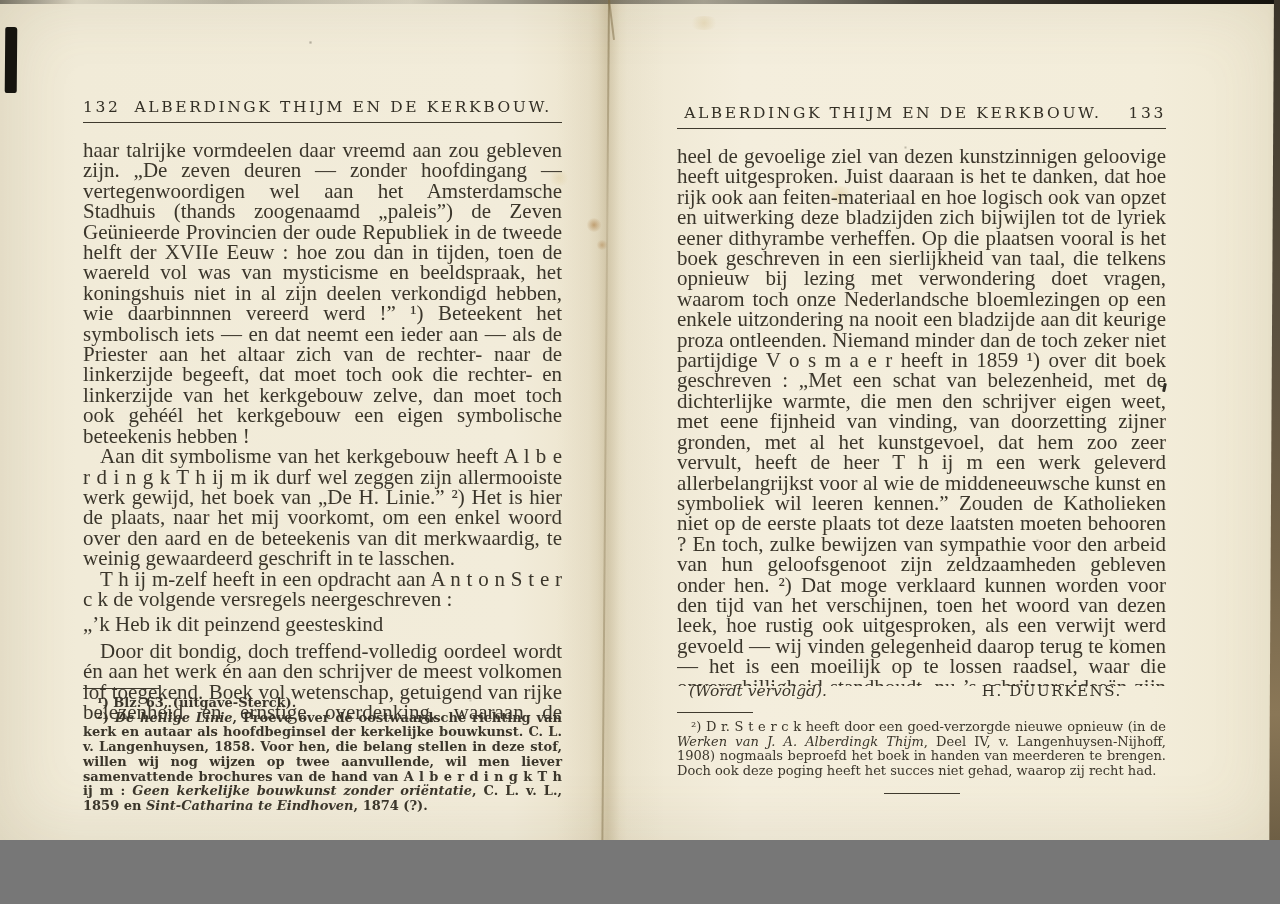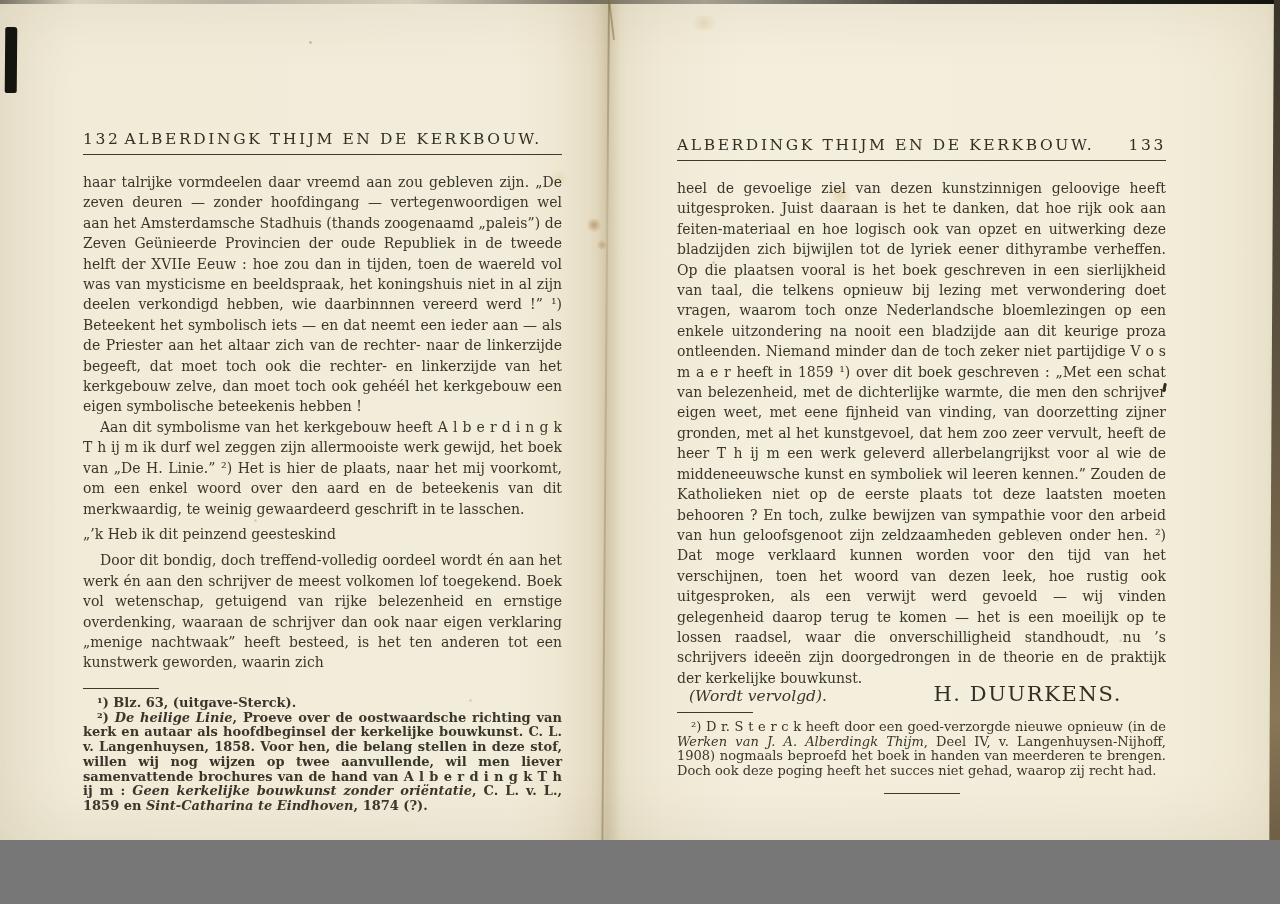--- a/index.html
+++ b/index.html
@@ -35,41 +35,41 @@
     1037px 540px 0 .5px rgba(70,64,48,.28), 255px 520px 0 .5px rgba(70,64,48,.25),
     152px 872px 0 .6px rgba(70,64,48,.3), 1120px 640px 0 .5px rgba(70,64,48,.25),
     713px 262px 0 .5px rgba(70,64,48,.3), 470px 700px 0 .5px rgba(70,64,48,.22);}
 
   .page{position:absolute;}
   .page.left{left:83px;top:98px;width:479px;height:792px;}
   .page.right{left:677px;top:104px;width:489px;height:792px;}
 
   .hdr{display:flex;align-items:baseline;border-bottom:1.6px solid #3f3a2e;padding-bottom:6px;
     font-size:15.5px;letter-spacing:2.6px;color:#332f25;white-space:nowrap;}
-  .hdr .ttl{flex:1;text-align:left;margin-top:32px;}
+  .hdr .ttl{flex:1;text-align:center;}
   .page.left .hdr .pnum{margin-right:4px;}
   .page.right .hdr .pnum{margin-left:20px;}
 
-  .body{margin-top:17px;font-size:14px;line-height:20.4px;text-align:justify;max-height:584px;overflow:hidden;}
+  .body{margin-top:17px;font-size:21px;line-height:20.4px;text-align:justify;max-height:584px;overflow:hidden;font-family:Liberation Serif, serif;}
   .page.right .body{max-height:540px;}
   .para{margin:0;}
   .ind{text-indent:17px;}
   .verse{text-align:left;margin:5px 18px 6px 0;}
   .vline{line-height:20.4px;}
 
   .fnblock{position:absolute;left:0;right:0;}
   .page.left .fnblock{top:590px;font-weight:bold;}
   .page.right .fnblock{top:608px;}
   .fnrule{width:76px;border-top:1.4px solid #3f3a2e;margin-bottom:7px;}
   .fn{font-size:13px;line-height:14.7px;text-align:justify;margin:0;text-indent:14px;}
   .it{font-style:italic;}
 
   .sig{position:absolute;top:578px;left:0;right:16px;display:flex;justify-content:space-between;align-items:baseline;padding:0 28px 0 12px;}
   .cont{font-style:italic;font-size:15.5px;}
-  .auth{font-size:21px;letter-spacing:1.6px;color:#332f25;text-align:right;}
+  .auth{font-size:15px;letter-spacing:1.6px;color:#332f25;text-align:right;}
   .endrule{width:76px;border-top:1.4px solid #3f3a2e;margin:14px auto 0 auto;}
 </style>
 </head>
 <body>
 
 <div class="scan">
 
   <div class="deco edge-top"></div>
   <div class="deco edge-right"></div>
   <div class="deco mark-topleft"></div>
@@ -85,20 +85,21 @@
   <div class="deco speckles"></div>
 
   <section class="page left">
     <header class="hdr">
       <span class="pnum">132</span>
       <span class="ttl">ALBERDINGK THIJM EN DE KERKBOUW.</span>
     </header>
     <div class="body">
       <p class="para">haar talrijke vormdeelen daar vreemd aan zou gebleven zijn. „De zeven deuren — zonder hoofdingang — vertegenwoordigen wel aan het Amsterdamsche Stadhuis (thands zoogenaamd „paleis”) de Zeven Geünieerde Provincien der oude Republiek in de tweede helft der XVIIe Eeuw : hoe zou dan in tijden, toen de waereld vol was van mysticisme en beeldspraak, het koningshuis niet in al zijn deelen verkondigd hebben, wie daarbinnnen vereerd werd !” ¹) Beteekent het symbolisch iets — en dat neemt een ieder aan — als de Priester aan het altaar zich van de rechter- naar de linkerzijde begeeft, dat moet toch ook die rechter- en linkerzijde van het kerkgebouw zelve, dan moet toch ook gehéél het kerkgebouw een eigen symbolische beteekenis hebben !</p>
       <p class="para ind">Aan dit symbolisme van het kerkgebouw heeft A l b e r d i n g k  T h ij m ik durf wel zeggen zijn allermooiste werk gewijd, het boek van „De H. Linie.” ²) Het is hier de plaats, naar het mij voorkomt, om een enkel woord over den aard en de beteekenis van dit merkwaardig, te weinig gewaardeerd geschrift in te lasschen.</p>
+      <p class="para ind">T h ij m-zelf heeft in een opdracht aan A n t o n  S t e r c k de volgende versregels neergeschreven :</p>
       <div class="verse">
         <div class="vline">„’k Heb ik dit peinzend geesteskind</div>
       </div>
       <p class="para ind">Door dit bondig, doch treffend-volledig oordeel wordt én aan het werk én aan den schrijver de meest volkomen lof toegekend. Boek vol wetenschap, getuigend van rijke belezenheid en ernstige overdenking, waaraan de schrijver dan ook naar eigen verklaring „menige nachtwaak” heeft besteed, is het ten anderen tot een kunstwerk geworden, waarin zich</p>
     </div>
     <div class="fnblock">
       <div class="fnrule"></div>
       <p class="fn"><span>¹) Blz. 63, (uitgave-Sterck).</span></p>
       <p class="fn"><span>²) </span><span class="it">De heilige Linie</span><span>, Proeve over de oostwaardsche richting van kerk en autaar als hoofdbeginsel der kerkelijke bouwkunst. C. L. v. Langenhuysen, 1858. Voor hen, die belang stellen in deze stof, willen wij nog wijzen op twee aanvullende, wil men liever samenvattende brochures van de hand van A l b e r d i n g k  T h ij m : </span><span class="it">Geen kerkelijke bouwkunst zonder oriëntatie</span><span>, C. L. v. L., 1859 en </span><span class="it">Sint-Catharina te Eindhoven</span><span>, 1874 (?).</span></p>
     </div>

